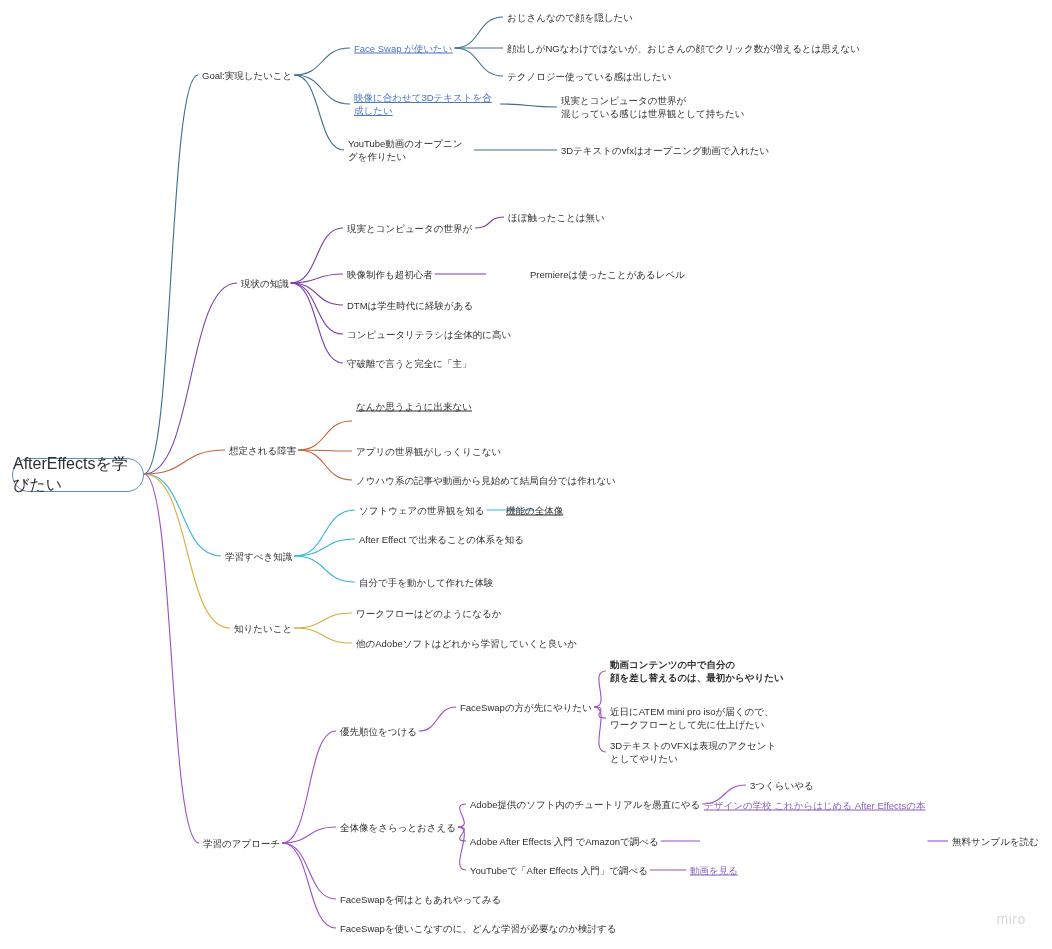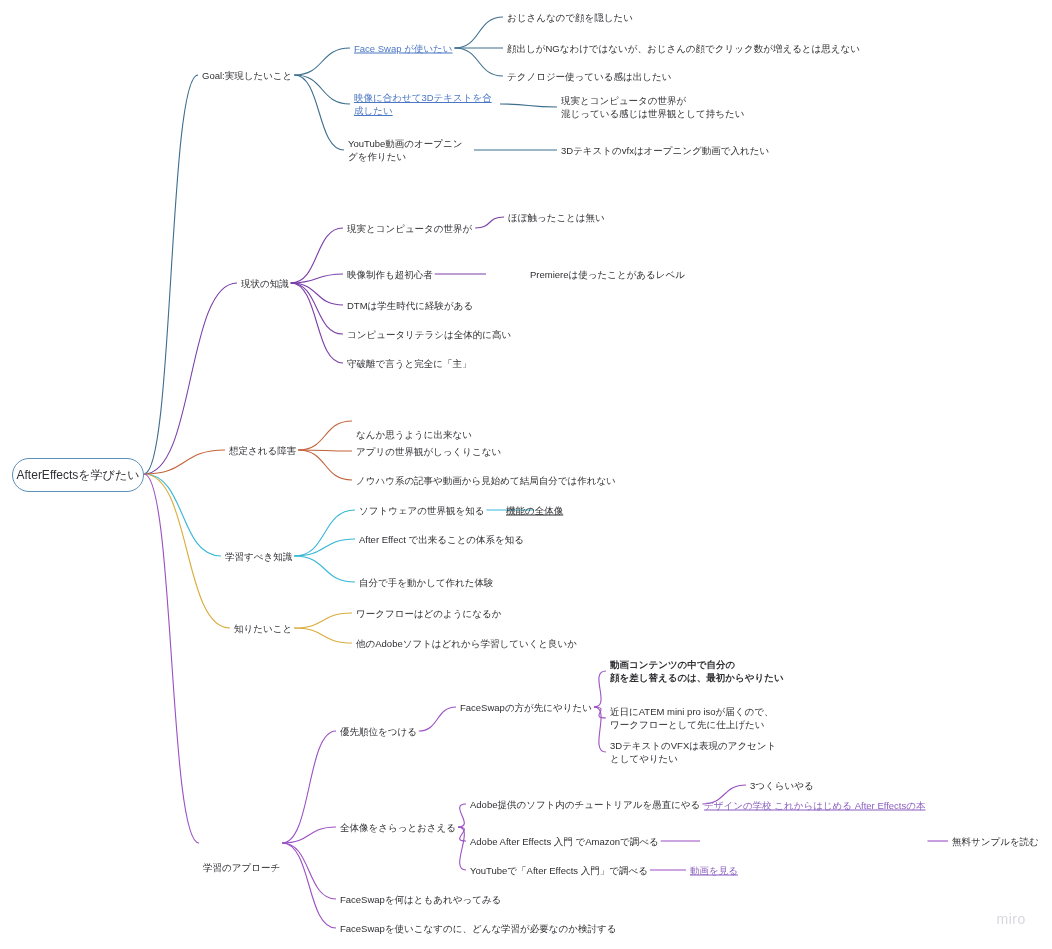--- a/index.html
+++ b/index.html
@@ -2,21 +2,21 @@
 <html><head>
 <meta charset="utf-8">
 <style>
   html,body{margin:0;padding:0;background:#ffffff;}
   body{font-family:"Liberation Sans","DejaVu Sans",sans-serif;}
   #canvas{position:relative;width:1052px;height:949px;background:#ffffff;overflow:hidden;}
   #wires{position:absolute;left:0;top:0;width:1052px;height:949px;pointer-events:none;}
   .node{position:absolute;font-size:9.5px;line-height:13px;color:#2f2f33;white-space:pre-line;}
   .node.c{transform:translateY(-50%);}
   .root{position:absolute;border:1.2px solid #5b8fb9;border-radius:22px;background:#ffffff;
-        display:flex;align-items:center;justify-content:center;font-size:12px;color:#2f2f33;}
+        display:flex;align-items:center;justify-content:center;font-size:16px;color:#2f2f33;}
   .lnk{color:#4a77c4;text-decoration:underline;}
   .lnk.p{color:#8b5fbf;}
   .brandmark{position:absolute;right:26px;bottom:22px;font-size:14px;color:#d8d8de;letter-spacing:.6px;}
 </style>
 </head>
 <body>
 
 <div id="canvas">
   <svg id="wires">
       <path d="M 144 474 C 173.7 474, 168.3 75, 198 75" fill="none" stroke="#3d6e8e" stroke-width="1.1"></path>
@@ -81,32 +81,32 @@
       <div class="node c" style="left: 561px; top: 150px;">3Dテキストのvfxはオープニング動画で入れたい</div>
       <div class="node c" style="left: 241px; top: 283px;">現状の知識</div>
       <div class="node c" style="left: 347px; top: 228px;">現実とコンピュータの世界が</div>
       <div class="node c" style="left: 508px; top: 217px;">ほぼ触ったことは無い</div>
       <div class="node c" style="left: 347px; top: 274px;">映像制作も超初心者</div>
       <div class="node c" style="left: 490px; top: 274px; padding-left: 40px;">Premiereは使ったことがあるレベル</div>
       <div class="node c" style="left: 347px; top: 305px;">DTMは学生時代に経験がある</div>
       <div class="node c" style="left: 347px; top: 334px;">コンピュータリテラシは全体的に高い</div>
       <div class="node c" style="left: 347px; top: 363px;">守破離で言うと完全に「主」</div>
       <div class="node c" style="left: 229px; top: 450px;">想定される障害</div>
-      <div class="node c" style="left: 356px; top: 434px;">なんか思うように出来ない</div>
+      <div class="node c" style="left: 356px; top: 406px; text-decoration: underline;">なんか思うように出来ない</div>
       <div class="node c" style="left: 356px; top: 451px;">アプリの世界観がしっくりこない</div>
       <div class="node c" style="left: 356px; top: 480px;">ノウハウ系の記事や動画から見始めて結局自分では作れない</div>
       <div class="node c" style="left: 225px; top: 556px;">学習すべき知識</div>
       <div class="node c" style="left: 359px; top: 510px;">ソフトウェアの世界観を知る</div>
       <div class="node c" style="left: 506px; top: 510px; text-decoration: underline;">機能の全体像</div>
       <div class="node c" style="left: 359px; top: 539px;">After Effect で出来ることの体系を知る</div>
       <div class="node c" style="left: 359px; top: 582px;">自分で手を動かして作れた体験</div>
       <div class="node c" style="left: 234px; top: 628px;">知りたいこと</div>
       <div class="node c" style="left: 356px; top: 613px;">ワークフローはどのようになるか</div>
       <div class="node c" style="left: 356px; top: 643px;">他のAdobeソフトはどれから学習していくと良いか</div>
-      <div class="node c" style="left: 203px; top: 843px; margin-top: 24px;">学習のアプローチ</div>
+      <div class="node c" style="left: 203px; top: 843px;">学習のアプローチ</div>
       <div class="node c" style="left: 340px; top: 731px;">優先順位をつける</div>
       <div class="node c" style="left: 460px; top: 707px;">FaceSwapの方が先にやりたい</div>
       <div class="node c" style="left: 610px; top: 671px; font-weight: bold;">動画コンテンツの中で自分の
 顔を差し替えるのは、最初からやりたい</div>
       <div class="node c" style="left: 610px; top: 718px;">近日にATEM mini pro isoが届くので、
 ワークフローとして先に仕上げたい</div>
       <div class="node c" style="left: 610px; top: 752px; width: 172px;">3DテキストのVFXは表現のアクセントとしてやりたい</div>
       <div class="node c" style="left: 340px; top: 827px;">全体像をさらっとおさえる</div>
       <div class="node c" style="left: 470px; top: 804px;">Adobe提供のソフト内のチュートリアルを愚直にやる</div>
       <div class="node c" style="left: 750px; top: 785px;">3つくらいやる</div>

